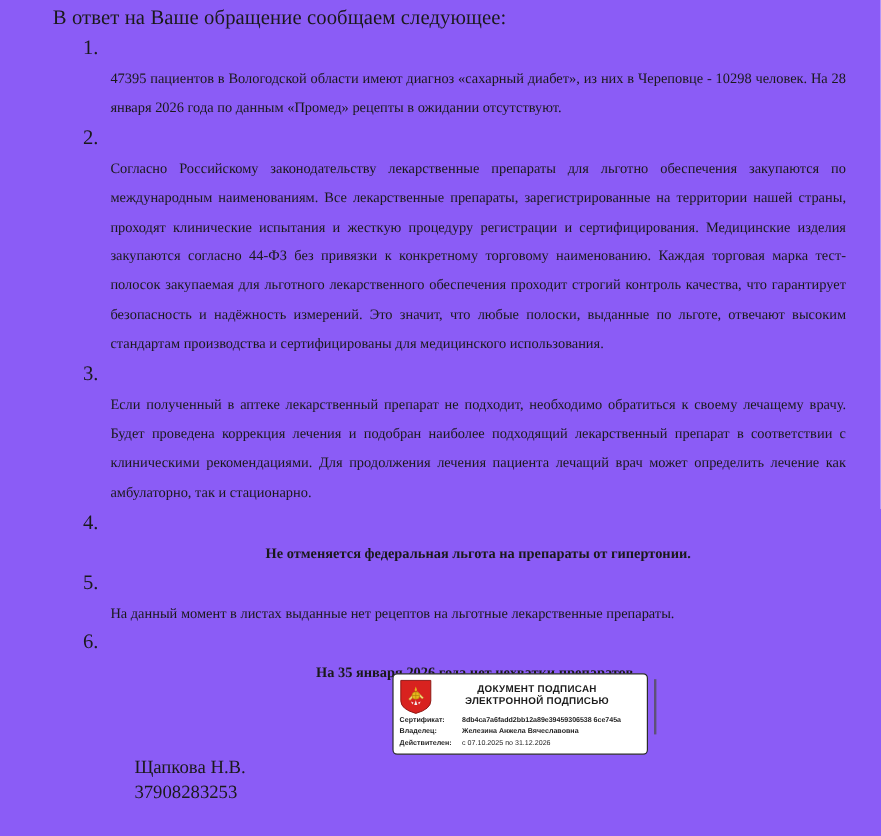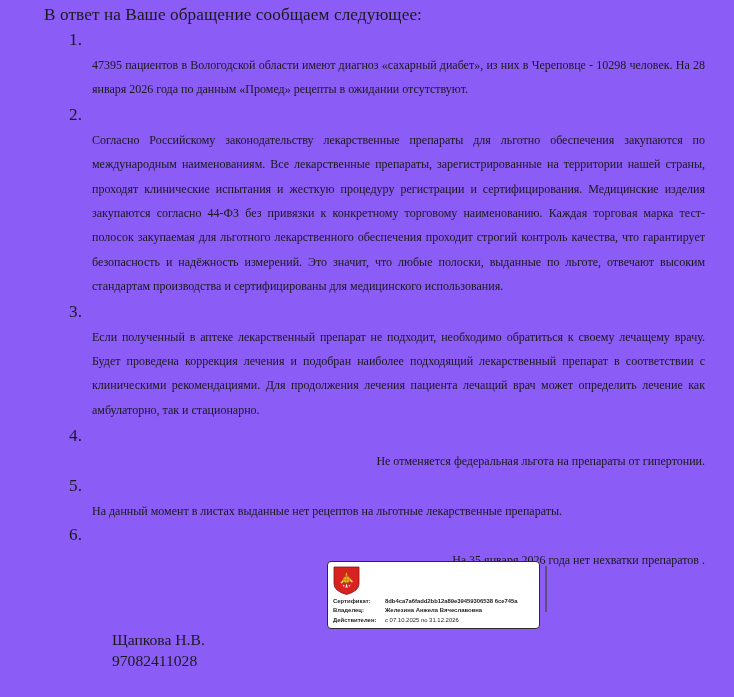--- a/index.html
+++ b/index.html
@@ -55,21 +55,21 @@
   }
   .li-body {
     flex: 1 1 auto;
     font-size: 12px;
     line-height: 24.4px;
     text-align: justify;
     text-justify: inter-word;
     hyphens: none;
     margin-top: 25px;
   }
-  .li-body.nojust { text-align: right; }
+  .li-body.nojust { text-align: center; font-weight: bold; }
 
   
   .li.i1 { margin-bottom: 1px; }
   .li.i2 { margin-bottom: 1px; }
   .li.i3 { margin-bottom: 2px; }
   .li.i4 { margin-bottom: 0px; }
   .li.i5 { margin-bottom: 0px; }
 
   
   .sig-row {
@@ -231,35 +231,39 @@
           <path d="M13.5 6 L14.6 9.2 L13.5 10 L12.4 9.2 Z" fill="#e8b51d"></path>
           <path d="M7.5 16.5 L13.2 10.6 L14.4 11.8 L8.7 17.7 Z" fill="#f0d27a" stroke="#b8890c" stroke-width="0.35"></path>
           <path d="M18.8 16.6 L13.6 11.4 L14.8 10.2 L20 15.4 Z" fill="#f0d27a" stroke="#b8890c" stroke-width="0.35"></path>
           <circle cx="13.5" cy="13.6" r="3.2" fill="#e8b51d" stroke="#a87a08" stroke-width="0.45"></circle>
           <path d="M10.4 13.6 H16.6 M13.5 10.5 V16.7" stroke="#a87a08" stroke-width="0.5"></path>
           <path d="M13.5 17.6 L12.2 21.6 H14.8 Z" fill="#f2f2f2"></path>
           <path d="M9.4 18.6 L11.6 19.4 L10.8 21 Z" fill="#ffffff" opacity="0.85"></path>
           <path d="M17.6 18.6 L15.4 19.4 L16.2 21 Z" fill="#ffffff" opacity="0.85"></path>
         </svg>
       </div>
+      <div class="stamp-title">
+        <div>ДОКУМЕНТ ПОДПИСАН</div>
+        <div>ЭЛЕКТРОННОЙ ПОДПИСЬЮ</div>
+      </div>
     </div>
     <div class="stamp-rows">
       <div class="stamp-row">
         <div class="stamp-key">Сертификат:</div>
         <div class="stamp-val hash">8db4ca7a6fadd2bb12a89e39459306538 6ce745a</div>
       </div>
       <div class="stamp-row">
         <div class="stamp-key">Владелец:</div>
         <div class="stamp-val">Железина Анжела Вячеславовна</div>
       </div>
       <div class="stamp-row">
         <div class="stamp-key">Действителен:</div>
         <div class="stamp-val plain">с 07.10.2025 по 31.12.2026</div>
       </div>
     </div>
   </div>
 
   <div class="executor">
     <div>Щапкова Н.В.</div>
-    <div>97082411028</div>
+    <div>37908283253</div>
   </div>
 
 </div>
 
 </body></html>

